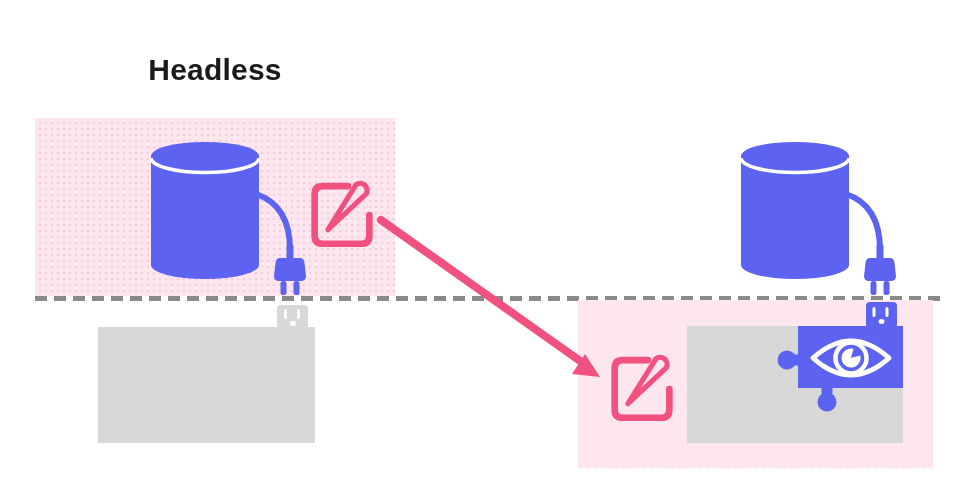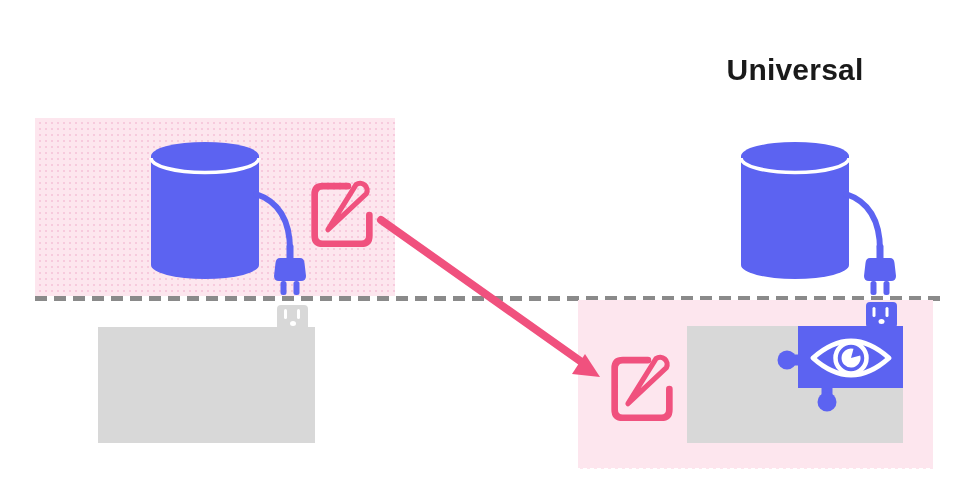--- a/index.html
+++ b/index.html
@@ -51,21 +51,21 @@
 
   .f-blue{fill:var(--blue);} .s-blue{stroke:var(--blue);}
   .s-pink{stroke:var(--pink);} .f-pink{fill:var(--pink);}
   .s-white{stroke:#fff;} .f-white{fill:#fff;} .f-none{fill:none;}
 </style>
 </head>
 <body>
 
 <div class="canvas">
 
-  <div class="title title-right">Universal</div>
+  <div class="title title-left">Headless</div>
 
   <div class="pink-box textured pink-box-left"></div>
 
   <div class="divider"></div>
 
   <div class="gray-box gray-box-left"></div>
   <div class="socket socket-left">
     <span class="slit a"></span>
     <span class="slit b"></span>
     <span class="hole"></span>

